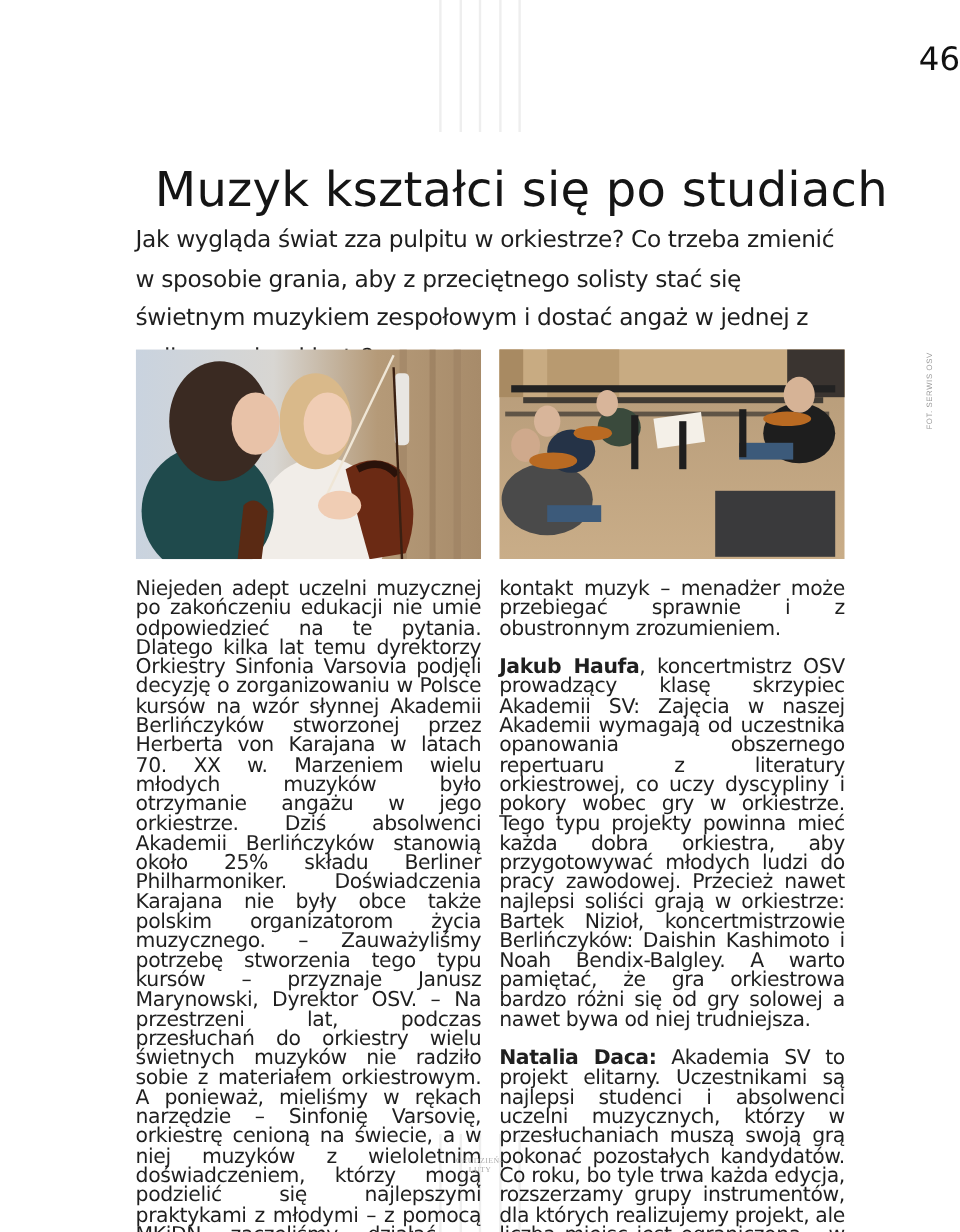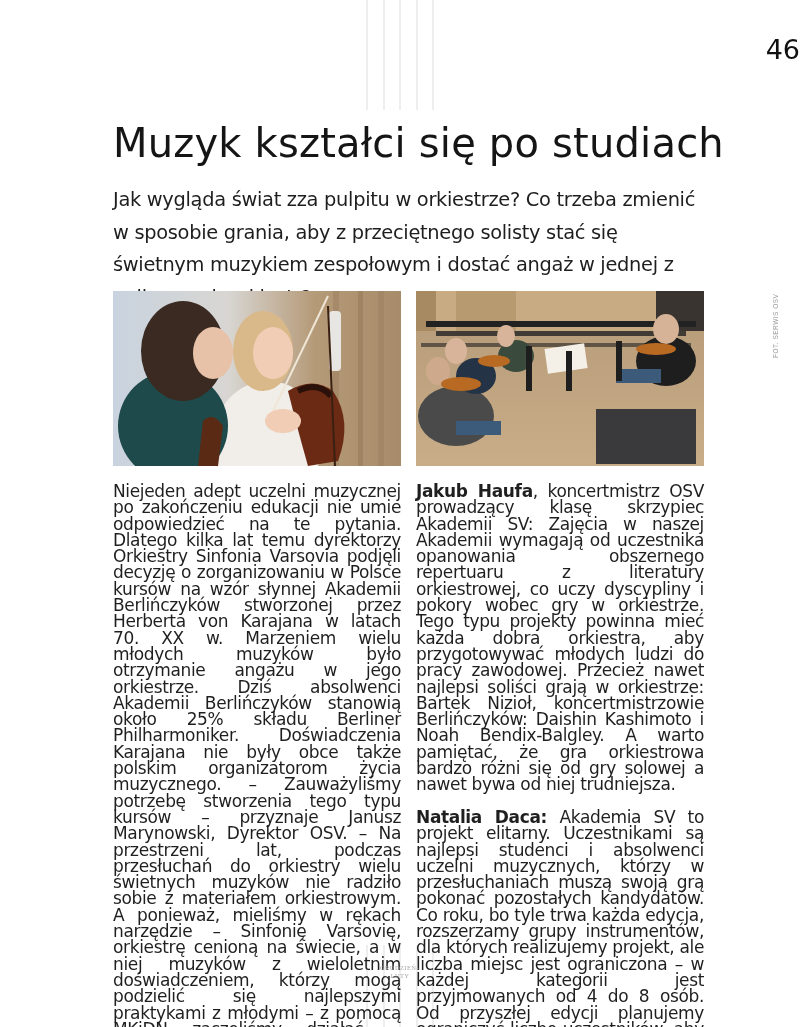--- a/index.html
+++ b/index.html
@@ -5,21 +5,21 @@
   html, body { margin: 0; padding: 0; background: #ffffff; }
   body { width: 800px; height: 1027px; position: relative; overflow: hidden; font-family: "Liberation Sans", sans-serif; color: #1a1a1a; }
 
   .deco-lines { position: absolute; left: 366px; width: 68px; display: flex; justify-content: space-between; pointer-events: none; }
   .deco-lines.top { top: 0; height: 110px; }
   .deco-lines.bottom { top: 945px; height: 82px; }
   .deco-lines span { display: block; width: 2px; height: 100%; background: #eeeeee; }
 
   .page-number { position: absolute; top: 34px; left: 0; width: 800px; text-align: right; font-family: "DejaVu Sans", sans-serif; font-size: 27px; color: #111; }
 
-  .title { position: absolute; top: 120px; left: 113px; font-family: "DejaVu Sans", sans-serif; font-weight: 300; font-size: 40px; letter-spacing: 0.2px; color: #151515; margin: 0; font-weight: normal; }
+  .title { position: absolute; top: 120px; left: 113px; font-family: "DejaVu Sans", sans-serif; font-weight: 300; font-size: 40px; letter-spacing: 0.2px; color: #151515; margin: 16px; font-weight: normal; }
   .lead { position: absolute; top: 184px; left: 113px; width: 600px; font-family: "DejaVu Sans", sans-serif; font-size: 19.4px; line-height: 32.5px; color: #1e1e1e; margin: 0; letter-spacing: -0.3px; }
 
   .photo { position: absolute; top: 291px; width: 288px; height: 175px; overflow: hidden; }
   .photo.left { left: 113px; }
   .photo.right { left: 416px; }
   .photo svg { width: 100%; height: 100%; display: block; }
 
   .credit { position: absolute; left: 772px; top: 288px; width: 10px; height: 70px; }
   .credit span { position: absolute; left: 0; top: 0; transform-origin: 0 0; transform: rotate(-90deg) translate(-70px, 0); white-space: nowrap; font-size: 6.5px; color: #9a9a9a; letter-spacing: 0.5px; }
 
@@ -131,20 +131,21 @@
 
 <div class="credit">
   <span>FOT. SERWIS OSV</span>
 </div>
 
 <div class="col left">
   <p>Niejeden adept uczelni muzycznej po zakończeniu edukacji nie umie odpowiedzieć na te pytania. Dlatego kilka lat temu dyrektorzy Orkiestry Sinfonia Varsovia podjęli decyzję o zorganizowaniu w Polsce kursów na wzór słynnej Akademii Berlińczyków stworzonej przez Herberta von Karajana w latach 70. XX w. Marzeniem wielu młodych muzyków było otrzymanie angażu w jego orkiestrze. Dziś absolwenci Akademii Berlińczyków stanowią około 25% składu Berliner Philharmoniker. Doświadczenia Karajana nie były obce także polskim organizatorom życia muzycznego. – Zauważyliśmy potrzebę stworzenia tego typu kursów – przyznaje Janusz Marynowski, Dyrektor OSV. – Na przestrzeni lat, podczas przesłuchań do orkiestry wielu świetnych muzyków nie radziło sobie z materiałem orkiestrowym. A ponieważ, mieliśmy w rękach narzędzie – Sinfonię Varsovię, orkiestrę cenioną na świecie, a w niej muzyków z wieloletnim doświadczeniem, którzy mogą podzielić się najlepszymi praktykami z młodymi – z pomocą MKiDN zaczęliśmy działać. – Jesteśmy pionierami na polskim rynku – dodaje Natalia Daca, Kierownik projektu Akademia Sinfonia Varsovia. – Największym wyzwaniem było przebicie się z informacją o projekcie do środowisk muzycznych. Z każdą edycją projekt jest bardziej rozpoznawalny, cieszy się coraz większym zainteresowaniem. Dostajemy pytania o warsztaty dla kolejnych instrumentów. Jednak mierzymy siły na zamiary i dbamy o jakość, obserwujemy i na bieżąco wprowadzamy modyfikacje do projektu. Staramy się wypracować najlepsze standardy, a przy okazji pokazać, że</p>
 </div>
 
 <div class="col right">
+  <p>kontakt muzyk – menadżer może przebiegać sprawnie i z obustronnym zrozumieniem.</p>
   <p><b>Jakub Haufa</b><span>, koncertmistrz OSV prowadzący klasę skrzypiec Akademii SV: Zajęcia w naszej Akademii wymagają od uczestnika opanowania obszernego repertuaru z literatury orkiestrowej, co uczy dyscypliny i pokory wobec gry w orkiestrze. Tego typu projekty powinna mieć każda dobra orkiestra, aby przygotowywać młodych ludzi do pracy zawodowej. Przecież nawet najlepsi soliści grają w orkiestrze: Bartek Nizioł, koncertmistrzowie Berlińczyków: Daishin Kashimoto i Noah Bendix-Balgley. A warto pamiętać, że gra orkiestrowa bardzo różni się od gry solowej a nawet bywa od niej trudniejsza.</span></p>
   <p><b>Natalia Daca:</b><span> Akademia SV to projekt elitarny. Uczestnikami są najlepsi studenci i absolwenci uczelni muzycznych, którzy w przesłuchaniach muszą swoją grą pokonać pozostałych kandydatów. Co roku, bo tyle trwa każda edycja, rozszerzamy grupy instrumentów, dla których realizujemy projekt, ale liczba miejsc jest ograniczona – w każdej kategorii jest przyjmowanych od 4 do 8 osób. Od przyszłej edycji planujemy ograniczyć liczbę uczestników, aby móc z jeszcze większą uwagą zaopiekować się Akademikami. Najlepszych czekają wyróżnienia: koncerty z SV, uczestnictwo w Masterclass, występy podczas Letnich Koncertów na Grochowskiej. Akademików oddajemy w bardzo dobre ręce – koncertmistrzów, liderów i muzyków solistów Sinfonii Varsovii. W bieżącej edycji są nimi: Jakub Haufa i Maria Machowska (skrzypce), Artur Paciorkiewicz i Grze-</span></p>
 </div>
 
 <div class="footer">
   <div class="date">
     <span>GRUDZIEŃ–</span>
     <span>LUTY</span>
   </div>
 </div>

